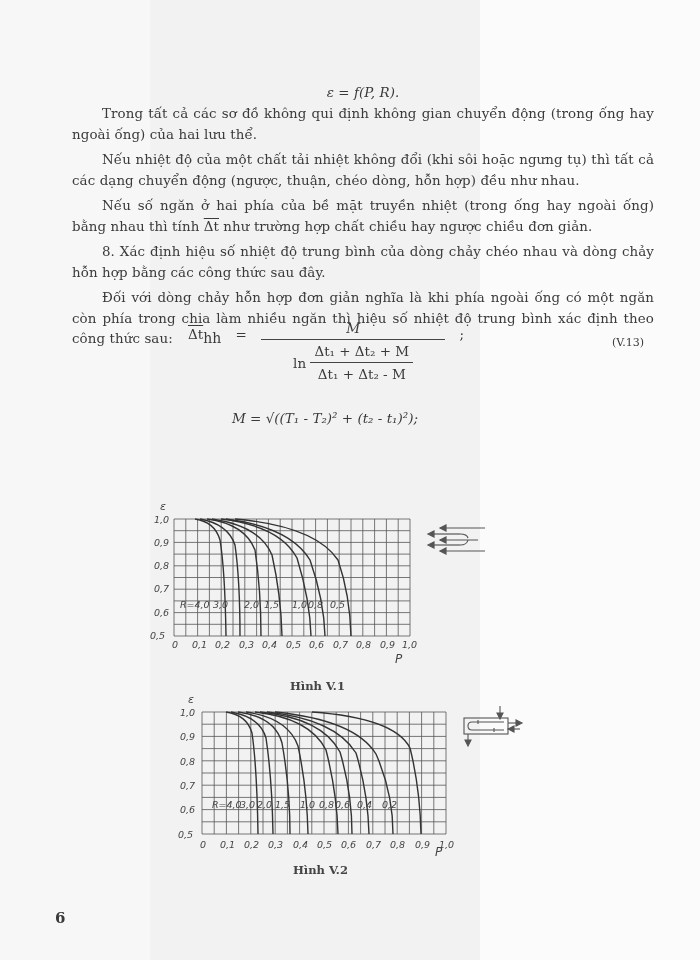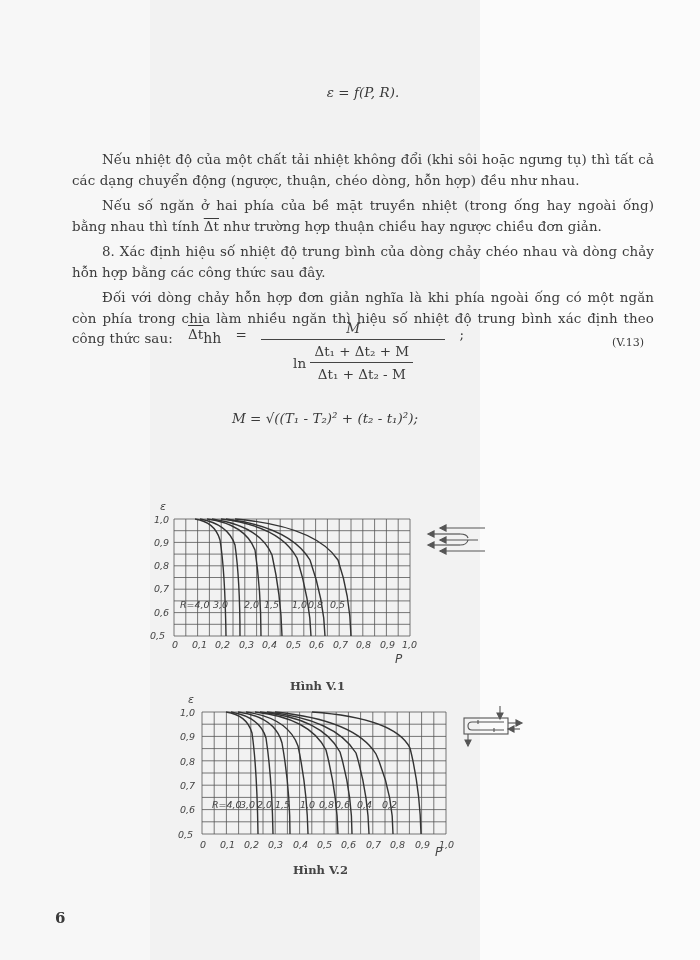--- a/index.html
+++ b/index.html
@@ -30,22 +30,23 @@
 </head>
 <body>
 
 <div class="shade1"></div>
 <div class="shade2"></div>
 
 <div class="page">
 
   <div class="p center" style="top:83px;"><i>ε = f(P, R).</i></div>
 
+  <div class="p ind" style="top:104px;">Trong tất cả các sơ đồ không qui định không gian chuyển động (trong ống hay ngoài ống) của hai lưu thể.</div>
   <div class="p ind" style="top:150px;">Nếu nhiệt độ của một chất tải nhiệt không đổi (khi sôi hoặc ngưng tụ) thì tất cả các dạng chuyển động (ngược, thuận, chéo dòng, hỗn hợp) đều như nhau.</div>
-  <div class="p ind" style="top:196px;"><span>Nếu số ngăn ở hai phía của bề mặt truyền nhiệt (trong ống hay ngoài ống) bằng nhau thì tính </span><span class="over">Δt</span><span> như trường hợp thuận chiều hay ngược chiều đơn giản.</span></div>
+  <div class="p ind" style="top:196px;"><span>Nếu số ngăn ở hai phía của bề mặt truyền nhiệt (trong ống hay ngoài ống) bằng nhau thì tính </span><span class="over">Δt</span><span> như trường hợp chất chiều hay ngược chiều đơn giản.</span></div>
   <div class="p ind" style="top:242px;">8. Xác định hiệu số nhiệt độ trung bình của dòng chảy chéo nhau và dòng chảy hỗn hợp bằng các công thức sau đây.</div>
   <div class="p ind" style="top:288px;">Đối với dòng chảy hỗn hợp đơn giản nghĩa là khi phía ngoài ống có một ngăn còn phía trong chia làm nhiều ngăn thì hiệu số nhiệt độ trung bình xác định theo công thức sau:</div>
 
   <div class="formula" style="left:188px; top:326px;">
     <span class="over">Δt</span><sub>hh</sub>
     <span style="margin:0 10px;">=</span>
     <span class="frac" style="vertical-align:top; margin-top:-6px;">
       <span class="num" style="width:176px;"><i>M</i></span>
       <span class="den">
         <span style="vertical-align:middle;">ln</span>

